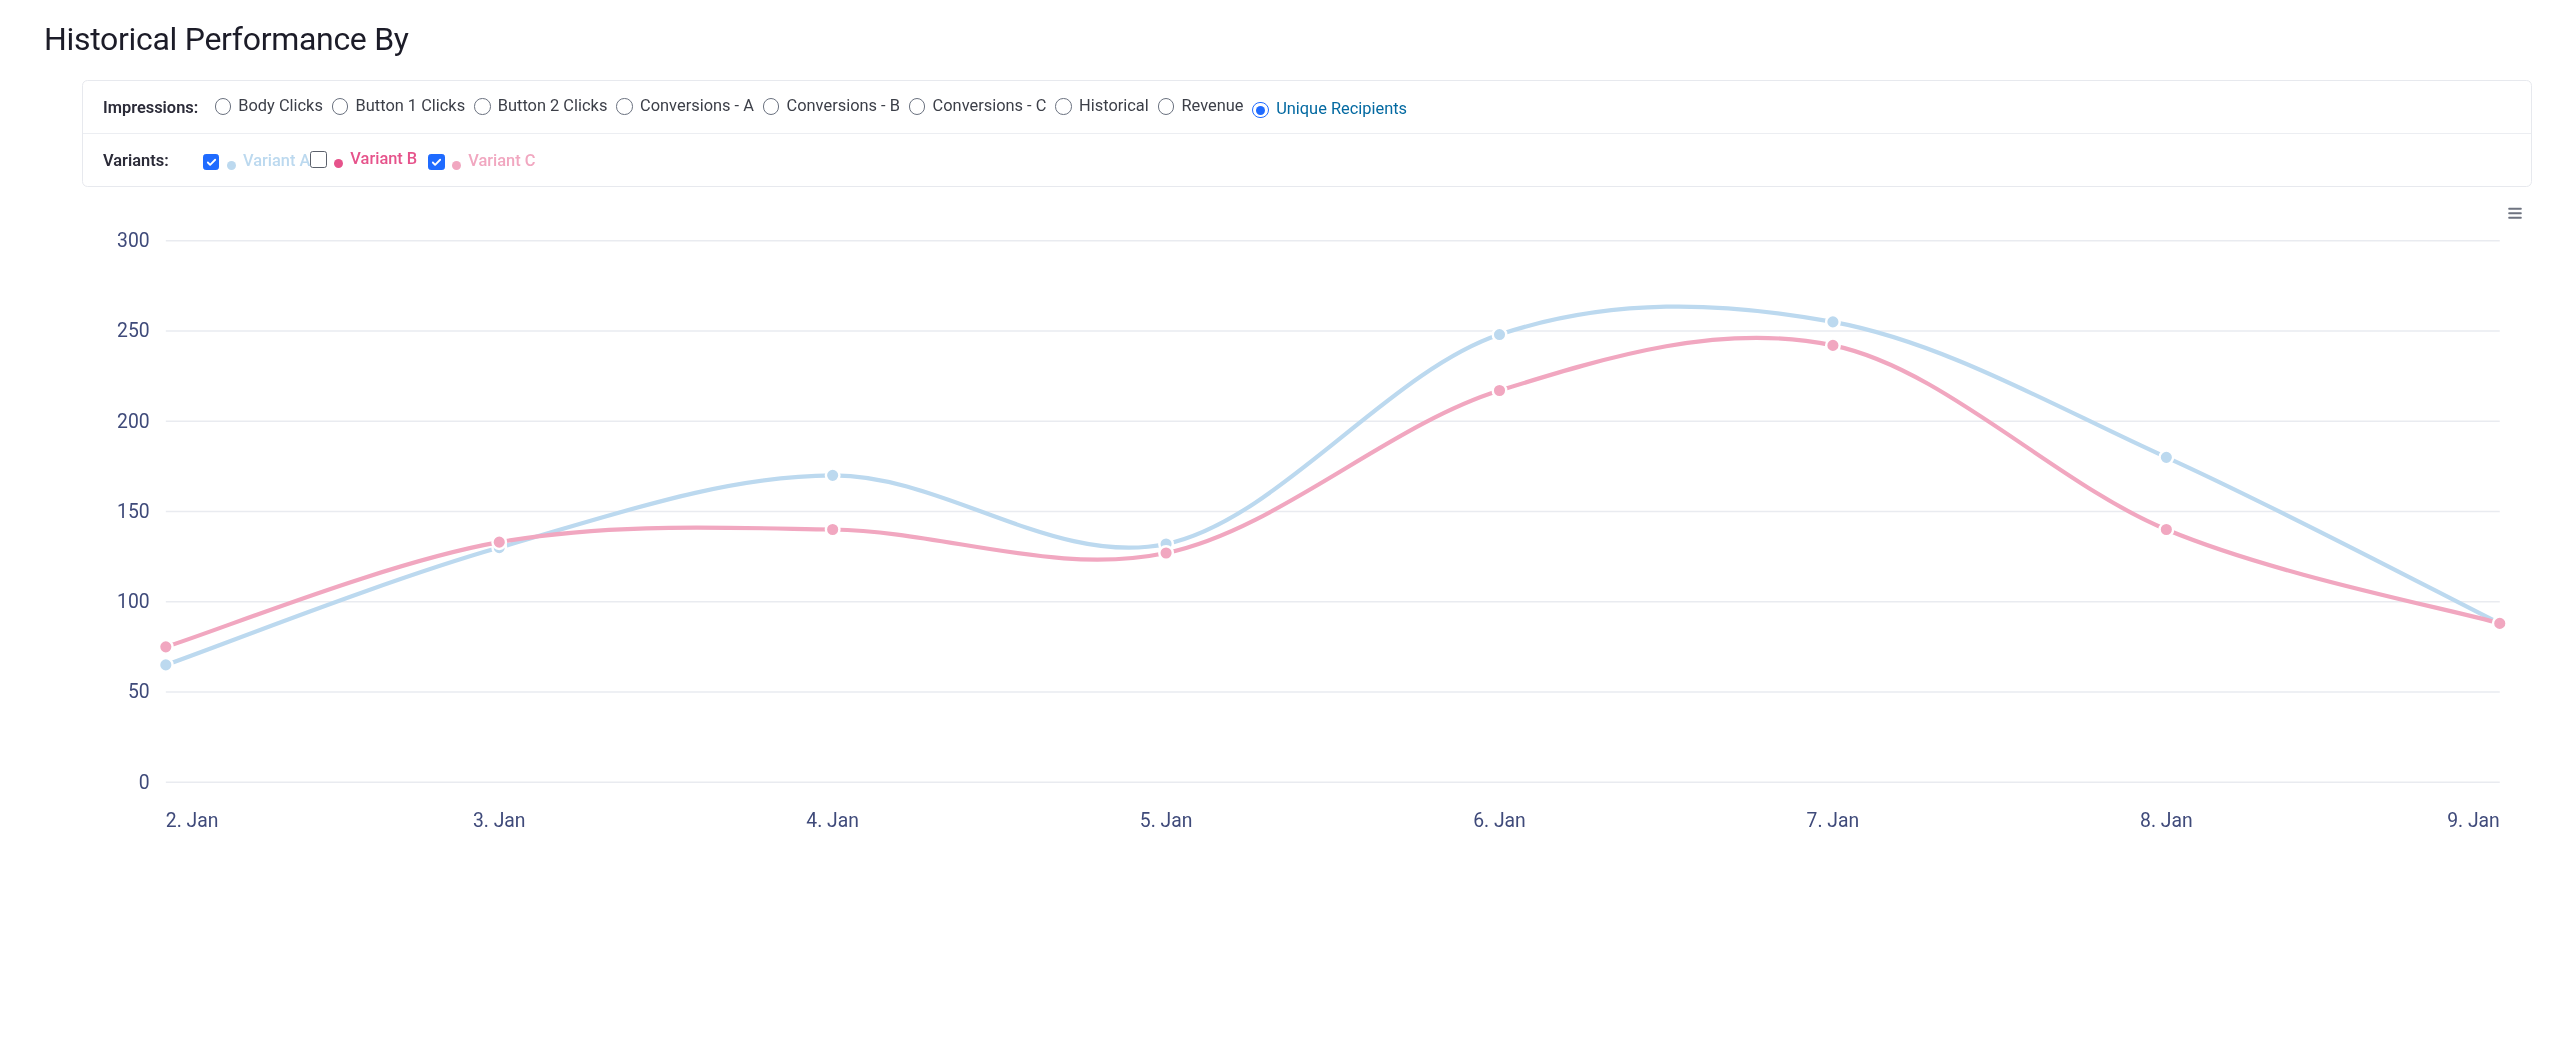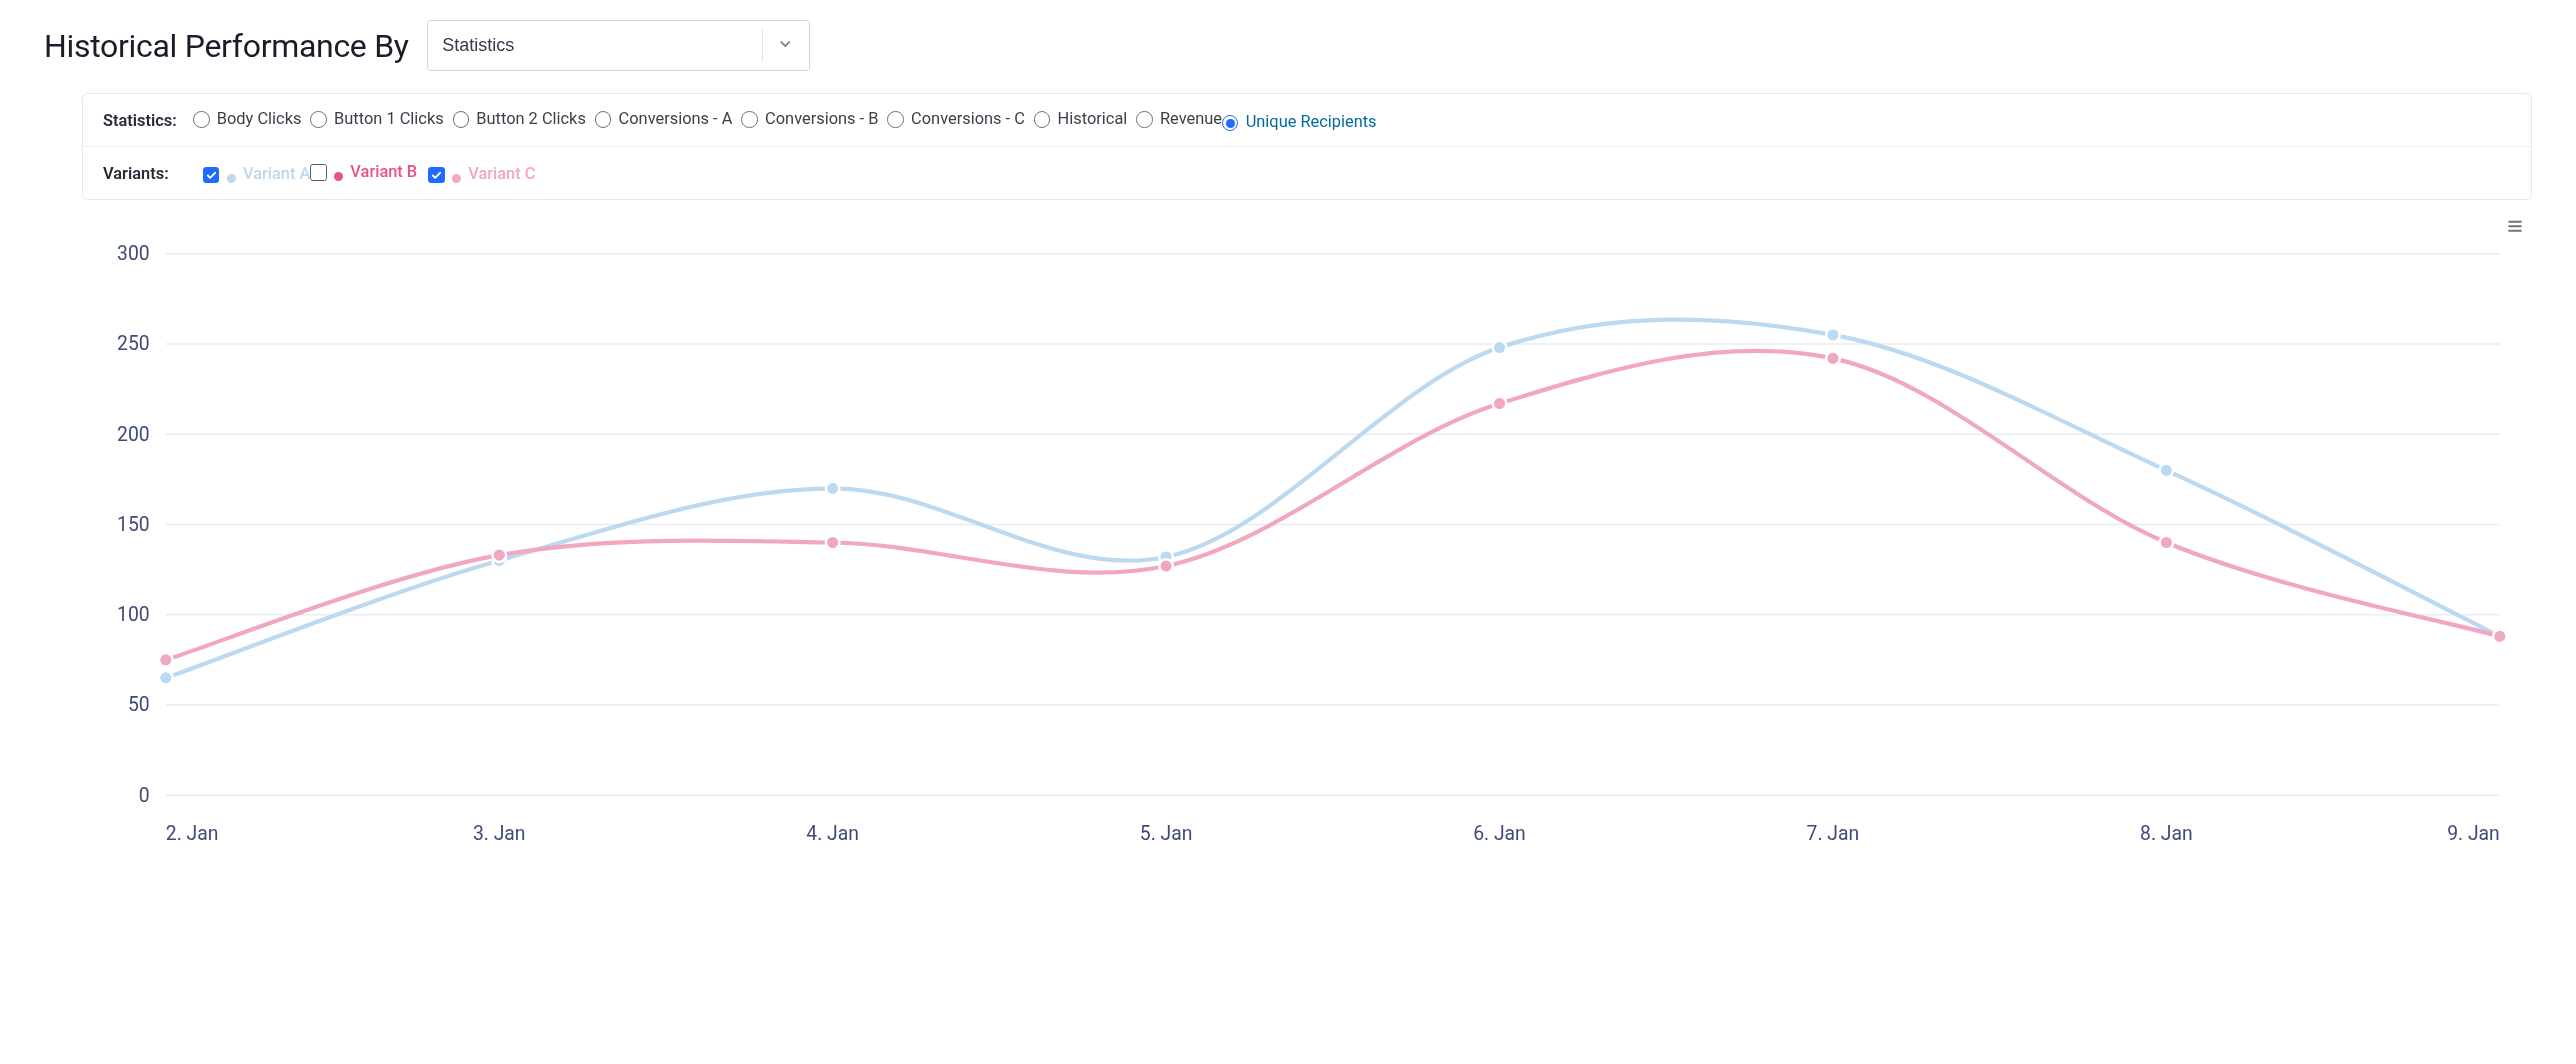--- a/index.html
+++ b/index.html
@@ -33,34 +33,25 @@
   .series-line { fill:none; stroke-width:2.6; }
   .series-pt { stroke:#fff; stroke-width:1.5; }
 </style>
 </head>
 <body>
 
 <div class="page">
 
   <div class="title-row">
     <div class="title">Historical Performance By</div>
-    <div class="select-wrap">
-      <button class="select-box">Statistics</button>
-      <div class="select-divider"></div>
-      <span class="select-caret">
-        <svg width="16.4" height="16.4" viewBox="0 0 24 24" fill="none" stroke="currentColor" stroke-width="2.4" stroke-linecap="round" stroke-linejoin="round">
-            <polyline points="6 9 12 15 18 9"></polyline>
-          </svg>
-      </span>
-    </div>
   </div>
 
   <div class="panel">
     <div class="panel-row">
-      <span class="row-label">Statistics:</span>
+      <span class="row-label">Impressions:</span>
       <span id="stat-radios"><span class="radio" style="margin-right: 9px;">
             <span class="radio-dot"></span>
             <span style="color: rgb(60, 63, 72);">Body Clicks</span>
           </span><span class="radio" style="margin-right: 9px;">
             <span class="radio-dot"></span>
             <span style="color: rgb(60, 63, 72);">Button 1 Clicks</span>
           </span><span class="radio" style="margin-right: 9px;">
             <span class="radio-dot"></span>
             <span style="color: rgb(60, 63, 72);">Button 2 Clicks</span>
           </span><span class="radio" style="margin-right: 9px;">
@@ -68,21 +59,21 @@
             <span style="color: rgb(60, 63, 72);">Conversions - A</span>
           </span><span class="radio" style="margin-right: 9px;">
             <span class="radio-dot"></span>
             <span style="color: rgb(60, 63, 72);">Conversions - B</span>
           </span><span class="radio" style="margin-right: 9px;">
             <span class="radio-dot"></span>
             <span style="color: rgb(60, 63, 72);">Conversions - C</span>
           </span><span class="radio" style="margin-right: 9px;">
             <span class="radio-dot"></span>
             <span style="color: rgb(60, 63, 72);">Historical</span>
-          </span><span class="radio" style="">
+          </span><span class="radio" style="margin-right: 9px;">
             <span class="radio-dot"></span>
             <span style="color: rgb(60, 63, 72);">Revenue</span>
           </span><span class="radio" style="margin-right: 9px;">
             <span class="radio-dot selected"></span>
             <span style="color: #0369a1;">Unique Recipients</span>
           </span></span>
     </div>
     <div class="panel-row">
       <span class="row-label">Variants:</span>
       <span id="variant-checks"><span class="check" style=" padding-left: 18px;">

